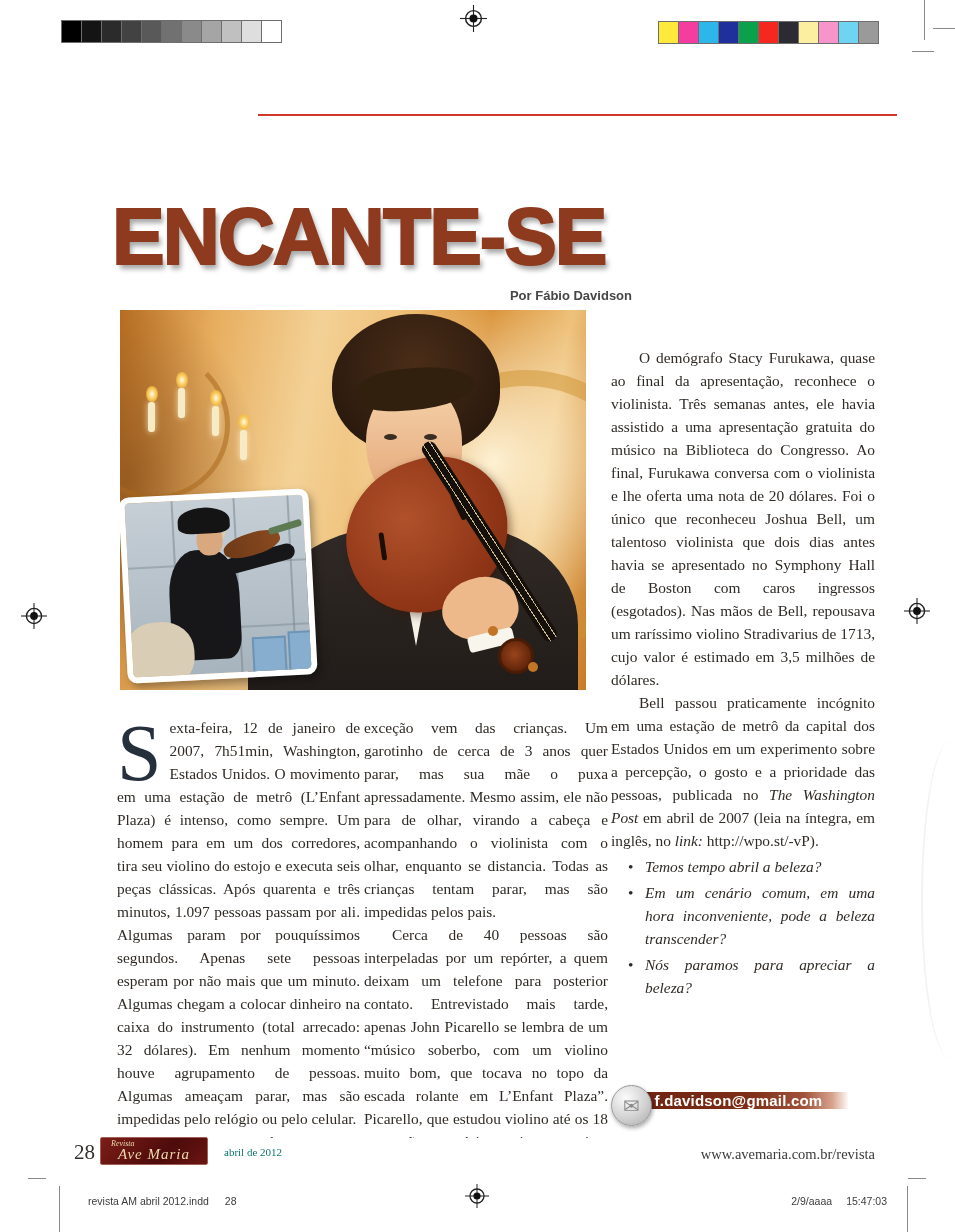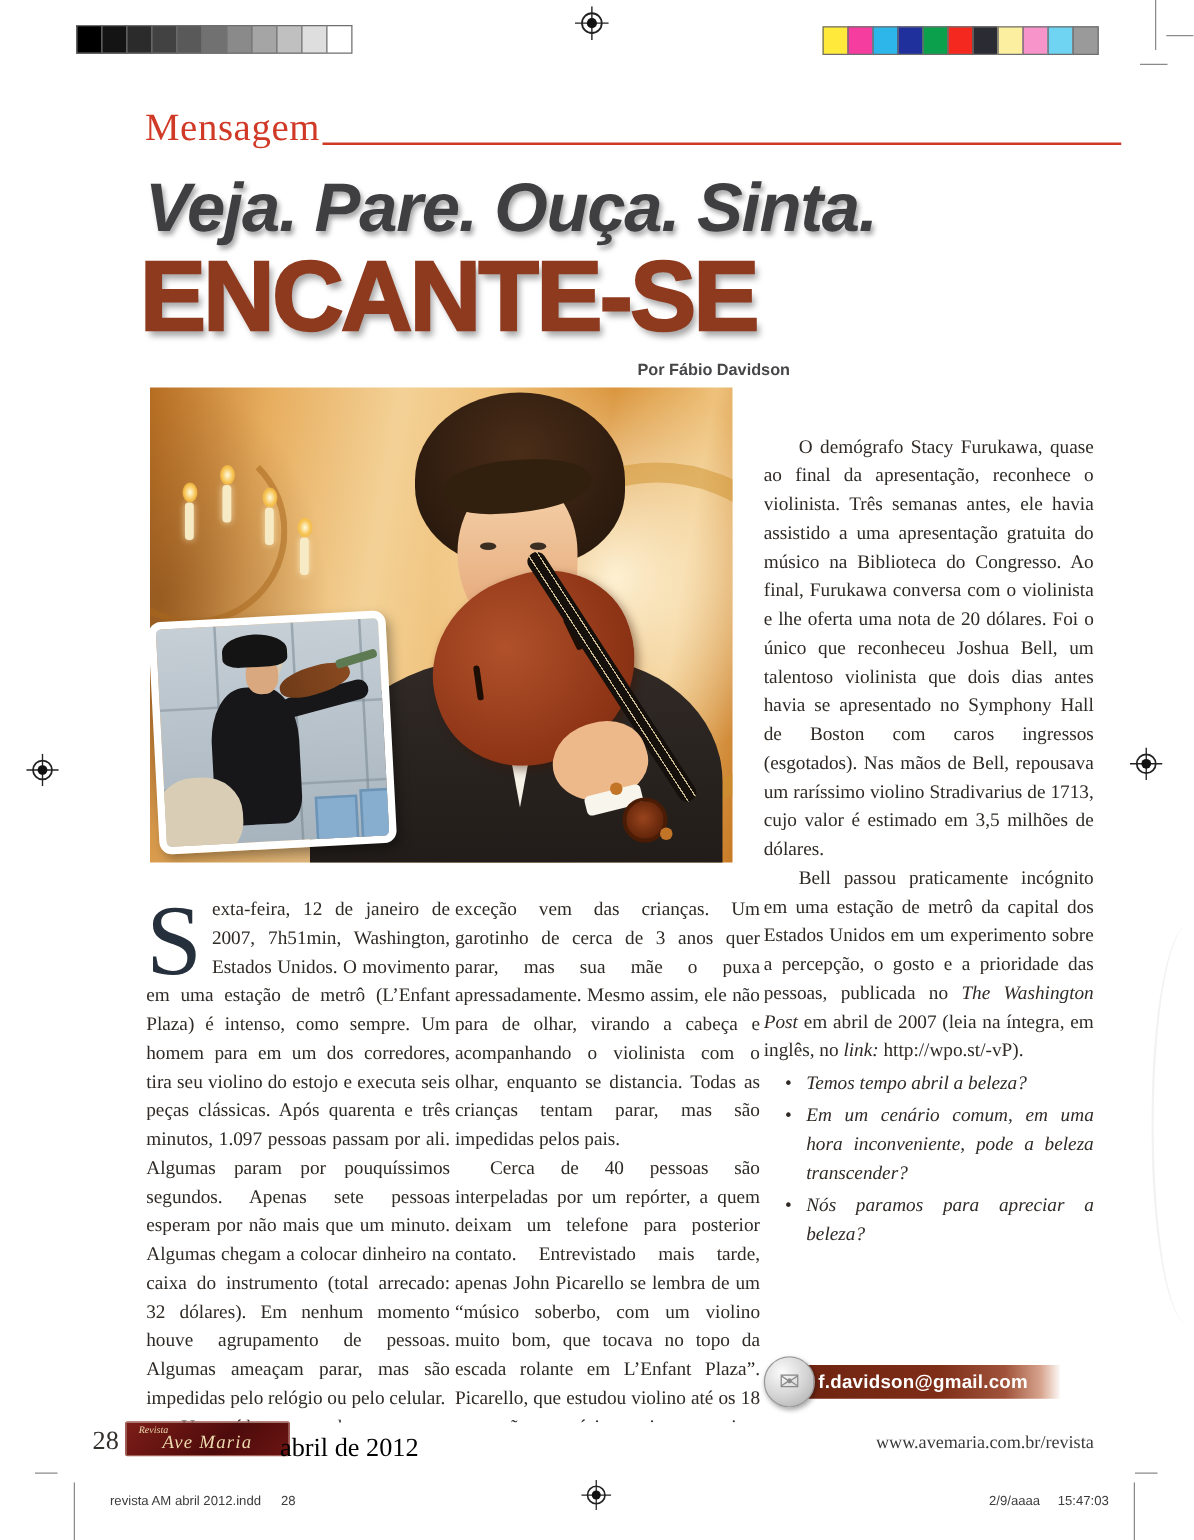--- a/index.html
+++ b/index.html
@@ -70,37 +70,37 @@
   .col2 { left:364px; top:716px; width:244px; height:422px; }
   .col3 { left:611px; top:346px; width:264px; height:742px; }
   .para.indent { text-indent:28px; }
   .dropcap { float:left; font-size:80px; line-height:62px; padding:6px 8px 0 0; color:#26303d; font-family:"Liberation Serif", serif; }
   .it { font-style:italic; }
   .bullet { position:relative; padding-left:34px; font-style:italic; margin:3px 0; }
   .bullet .bullet-glyph { position:absolute; left:17px; font-style:normal; }
 
   
   .email-badge { position:absolute; left:611px; top:1085px; width:237px; height:42px; }
-  .email-bar { position:absolute; left:18px; top:7px; width:219px; height:27px;
+  .email-bar { position:absolute; left:18px; top:7px; width:219px; height:17px;
     background:linear-gradient(90deg,#6d2310 0%, #7e2d17 55%, #a0533a 78%, #cf937b 90%, #e9cbbc 97%, rgba(233,203,188,0) 100%);
     background:linear-gradient(90deg,#6d2310 0%, #7e2d17 55%, #a0533a 80%, #d8a48e 93%, rgba(243,224,214,0.2) 100%);
     display:flex; align-items:center; justify-content:center; }
   .email-bar span { font-family:"Liberation Sans", sans-serif; font-weight:bold; font-size:15px; color:#ffffff; letter-spacing:0.2px; }
   .email-circle { position:absolute; left:0; top:0; width:41px; height:41px; border-radius:50%;
     background:radial-gradient(circle at 35% 30%, #fbfbfb, #d2d2d2 55%, #a8a8a8); border:1px solid #9a9a9a;
     box-shadow:1px 2px 4px rgba(0,0,0,0.35); display:flex; align-items:center; justify-content:center; }
   .email-circle span { font-size:20px; color:#8a8a8a; }
 
   
   .page-number { position:absolute; left:74px; top:1140px; font-size:21px; color:#33302c; }
-  .logo-box { position:absolute; left:100px; top:1137px; width:132px; height:28px;
+  .logo-box { position:absolute; left:100px; top:1137px; width:108px; height:28px;
     background:linear-gradient(135deg,#7d1d18, #4d0b0b 60%, #6b1512); border:1px solid #a06055; border-radius:2px; overflow:hidden; }
   .logo-top { position:absolute; left:10px; top:1px; font-style:italic; font-size:8px; color:#e9d8ae; }
   .logo-main { position:absolute; left:0; top:8px; width:100%; text-align:center; font-style:italic; font-size:15px; color:#ecd9ad; letter-spacing:1px; }
-  .issue { position:absolute; left:224px; top:1146px; font-size:21px; color:#000000; }
+  .issue { position:absolute; left:224px; top:1146px; font-size:11px; color:#0f766e; }
   .website { position:absolute; right:80px; top:1146px; font-size:14.5px; color:#3a3a3a; }
   .page-curl { position:absolute; right:-26px; top:740px; width:60px; height:320px; border-left:2px solid rgba(0,0,0,0.05); border-radius:50%; }
 
   
   .slug { position:absolute; font-family:"Liberation Sans", sans-serif; font-size:10.5px; color:#3c3c3c; }
   .slug-left { left:88px; top:1195px; }
   .slug-left .pg { margin-left:16px; }
   .slug-right { right:68px; top:1195px; }
   .slug-right .time { margin-left:14px; }
 </style>
@@ -162,23 +162,21 @@
     </svg>
 
   <div class="cropline" style="left:924px; top:0; width:1px; height:40px;"></div>
   <div class="cropline" style="left:933px; top:28px; width:22px; height:1px;"></div>
   <div class="cropline" style="left:912px; top:51px; width:22px; height:1px;"></div>
   <div class="cropline" style="left:28px; top:1178px; width:18px; height:1px;"></div>
   <div class="cropline" style="left:908px; top:1178px; width:18px; height:1px;"></div>
   <div class="cropline" style="left:59px; top:1186px; width:1px; height:46px;"></div>
   <div class="cropline" style="left:907px; top:1186px; width:1px; height:46px;"></div>
 
-  <div class="section-title">Mensagem</div>
   <div class="section-rule"></div>
-  <div class="title1">Veja. Pare. Ouça. Sinta.</div>
   <div class="title2">ENCANTE-SE</div>
   <div class="byline">Por Fábio Davidson</div>
 
   <div class="photo">
     <div class="mirror-ring"></div>
     <div class="arm" style="left:-40px; top:40px; width:150px; height:150px;"></div>
     <div class="candle" style="left:28px; top:92px;"></div>
     <div class="candle" style="left:58px; top:78px;"></div>
     <div class="candle" style="left:92px; top:96px;"></div>
     <div class="candle" style="left:120px; top:120px;"></div>

